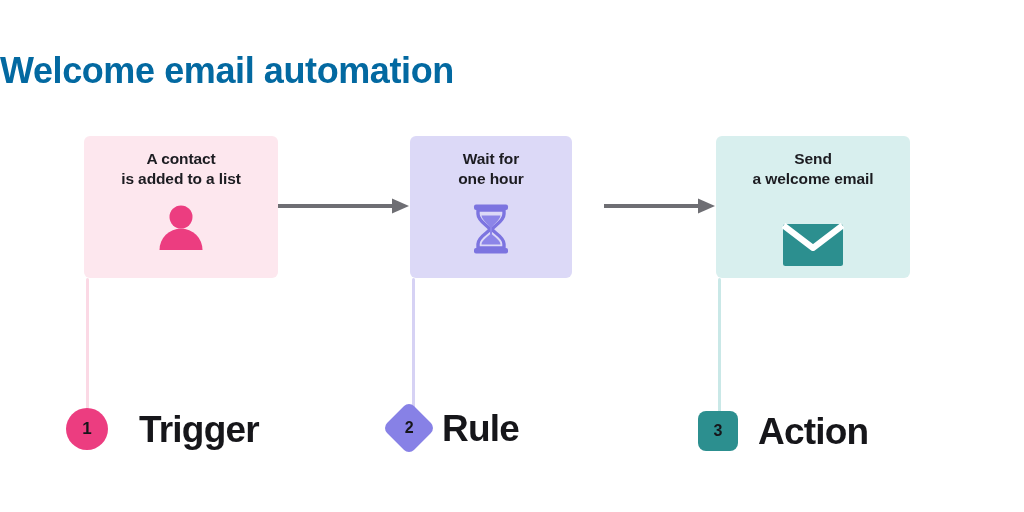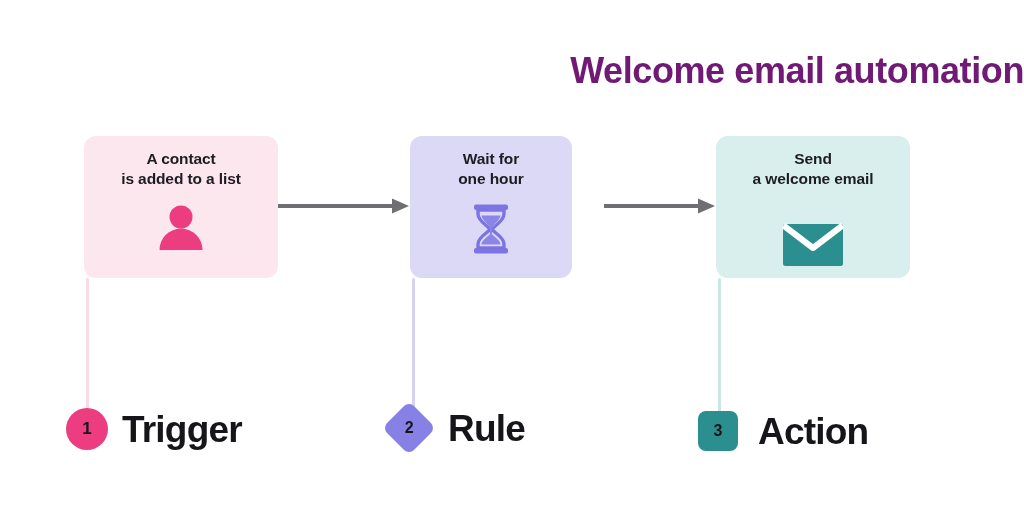--- a/index.html
+++ b/index.html
@@ -20,33 +20,33 @@
     position: absolute;
     inset: 0;
   }
 
   
   .title {
     position: absolute;
     left: 0;
     top: 50px;
     width: 1024px;
-    text-align: right;
+    text-align: left;
     font-size: 36px;
     font-weight: bold;
-    color: #701a75;
+    color: #0369a1;
     letter-spacing: -0.4px;
   }
 
   
   .card {
     position: absolute;
     top: 136px;
     height: 142px;
-    border-radius: 12px;
+    border-radius: 6px;
     box-sizing: border-box;
     display: flex;
     flex-direction: column;
     align-items: center;
     padding-top: 13px;
   }
   .card-1 { left: 84px;  width: 194px; background: #FDE7EE; }
   .card-2 { left: 410px; width: 162px; background: #DCD9F7; }
   .card-3 { left: 716px; width: 194px; background: #D8EFEE; gap: 16px; }
 
@@ -126,22 +126,22 @@
     font-size: 16px;
   }
 
   .legend-label {
     font-size: 37px;
     font-weight: bold;
     color: #16161a;
     letter-spacing: -0.8px;
     line-height: 1;
   }
-  .legend-1 .legend-label { margin-left: 14px; }
-  .legend-2 .legend-label { margin-left: 20px; }
+  .legend-1 .legend-label { margin-left: 31px; }
+  .legend-2 .legend-label { margin-left: 14px; }
   .legend-3 .legend-label { margin-left: 20px; }
 </style>
 </head>
 <body>
 
 <div class="canvas">
 
   <div class="title">Welcome email automation</div>
 
   <div class="card card-1">

